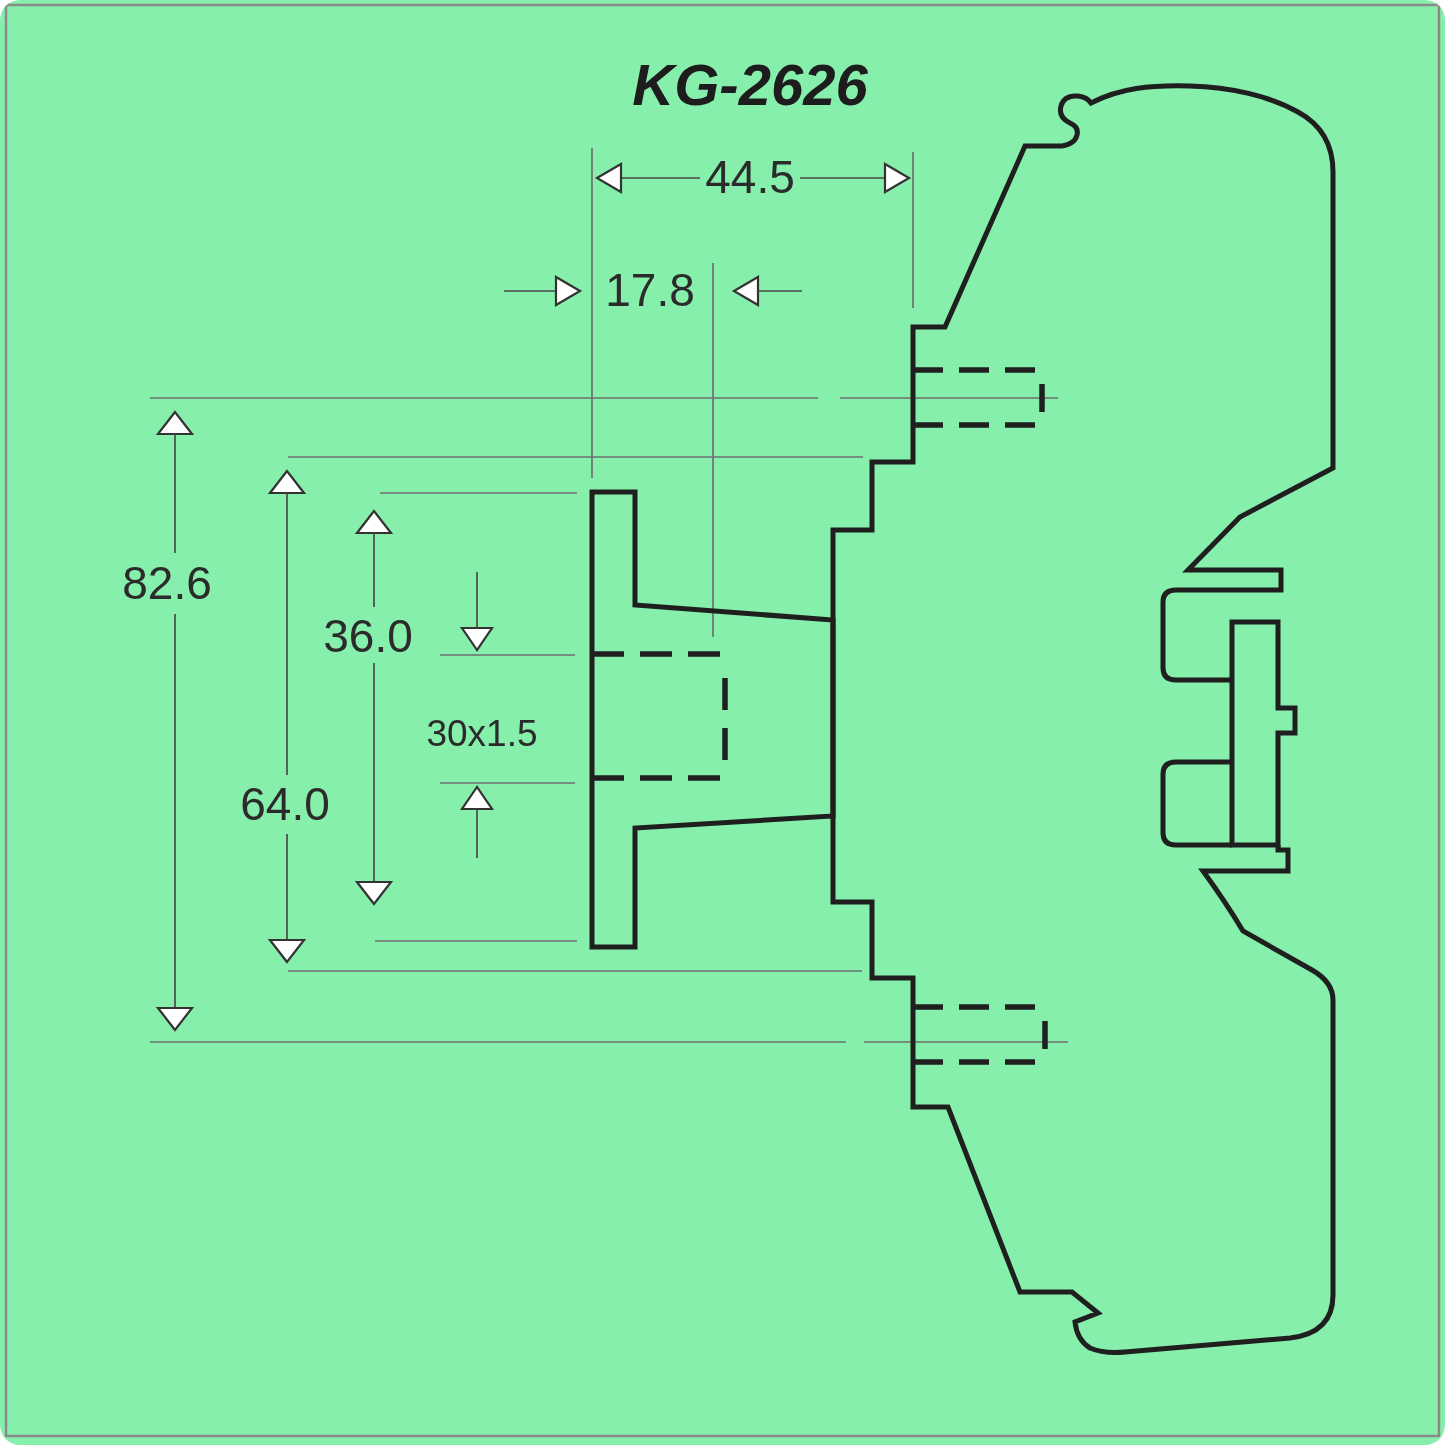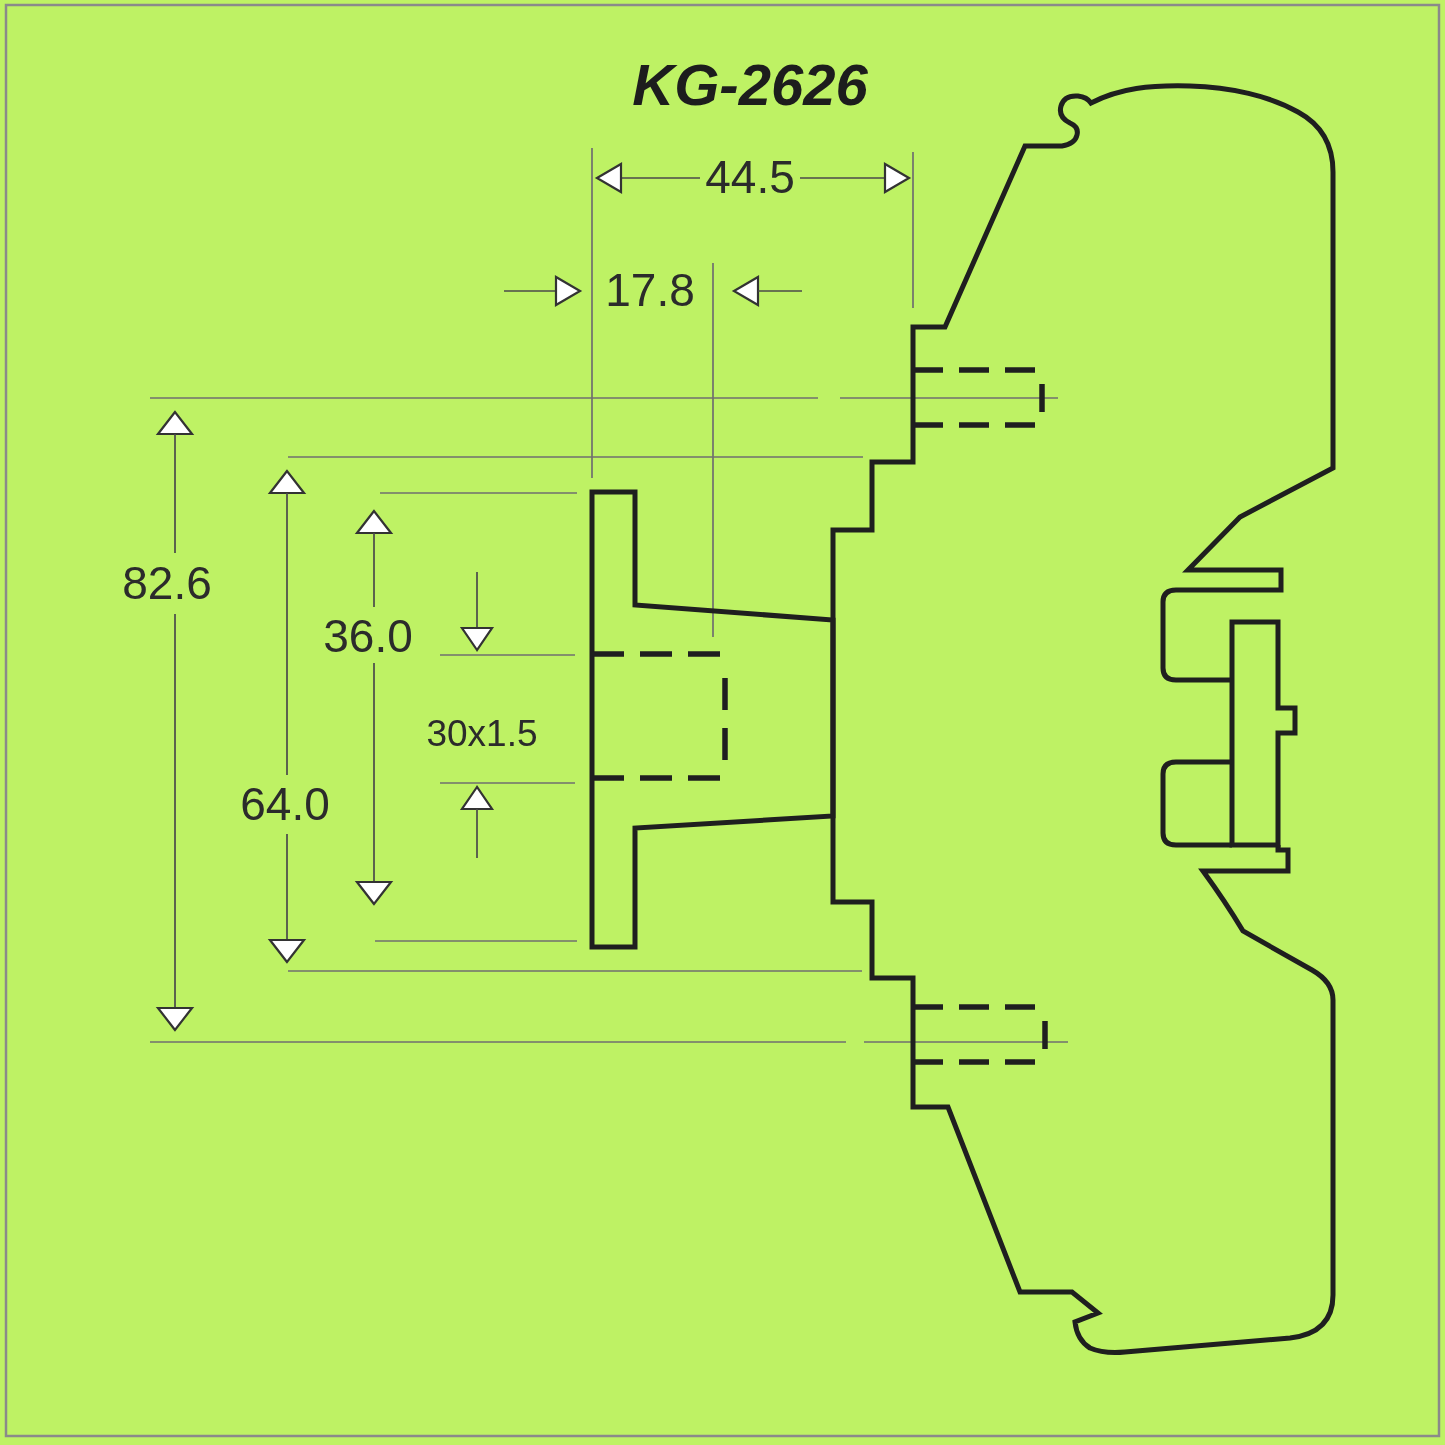--- a/index.html
+++ b/index.html
@@ -1,21 +1,22 @@
 <!DOCTYPE html>
 <html><head>
 <meta charset="utf-8">
 <style>
   html,body{margin:0;padding:0;background:#ffffff;}
   .canvas{
     position:relative;
     width:1445px;height:1445px;
-    background:#bef264;
+    background:#86efac;
     font-family:"Liberation Sans", sans-serif;
     overflow:hidden;
+    border-radius:20px;
   }
   svg{display:block;}
   .title-text{
     font-family:"Liberation Sans", sans-serif;
     font-size:58px;
     font-weight:bold;
     font-style:italic;
     fill:#1d1d1d;
     text-anchor:middle;
   }

